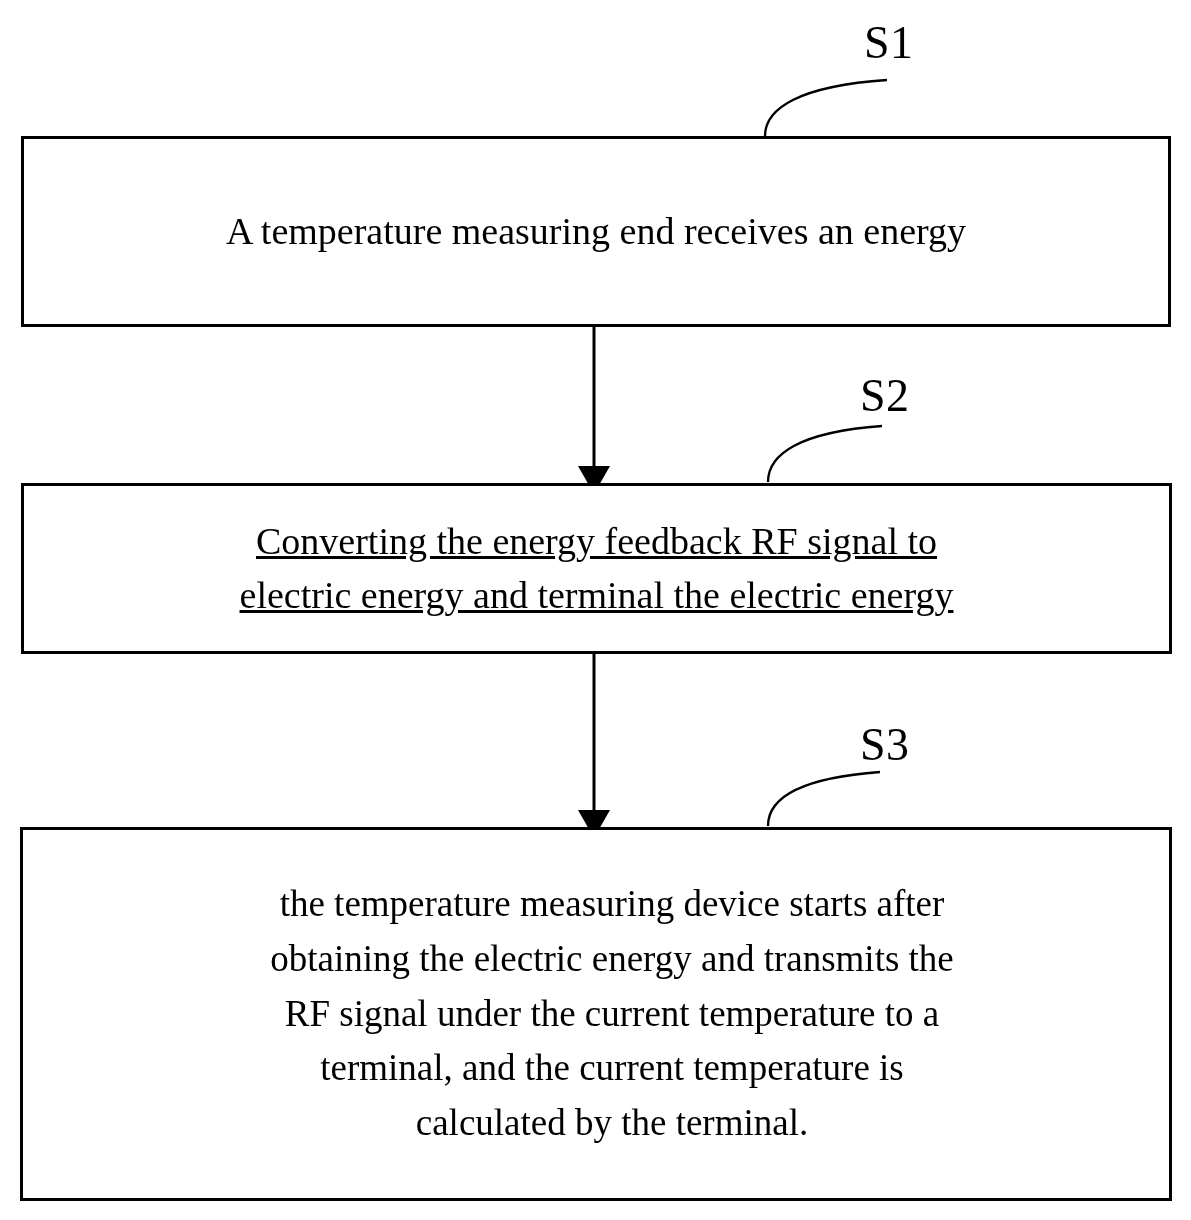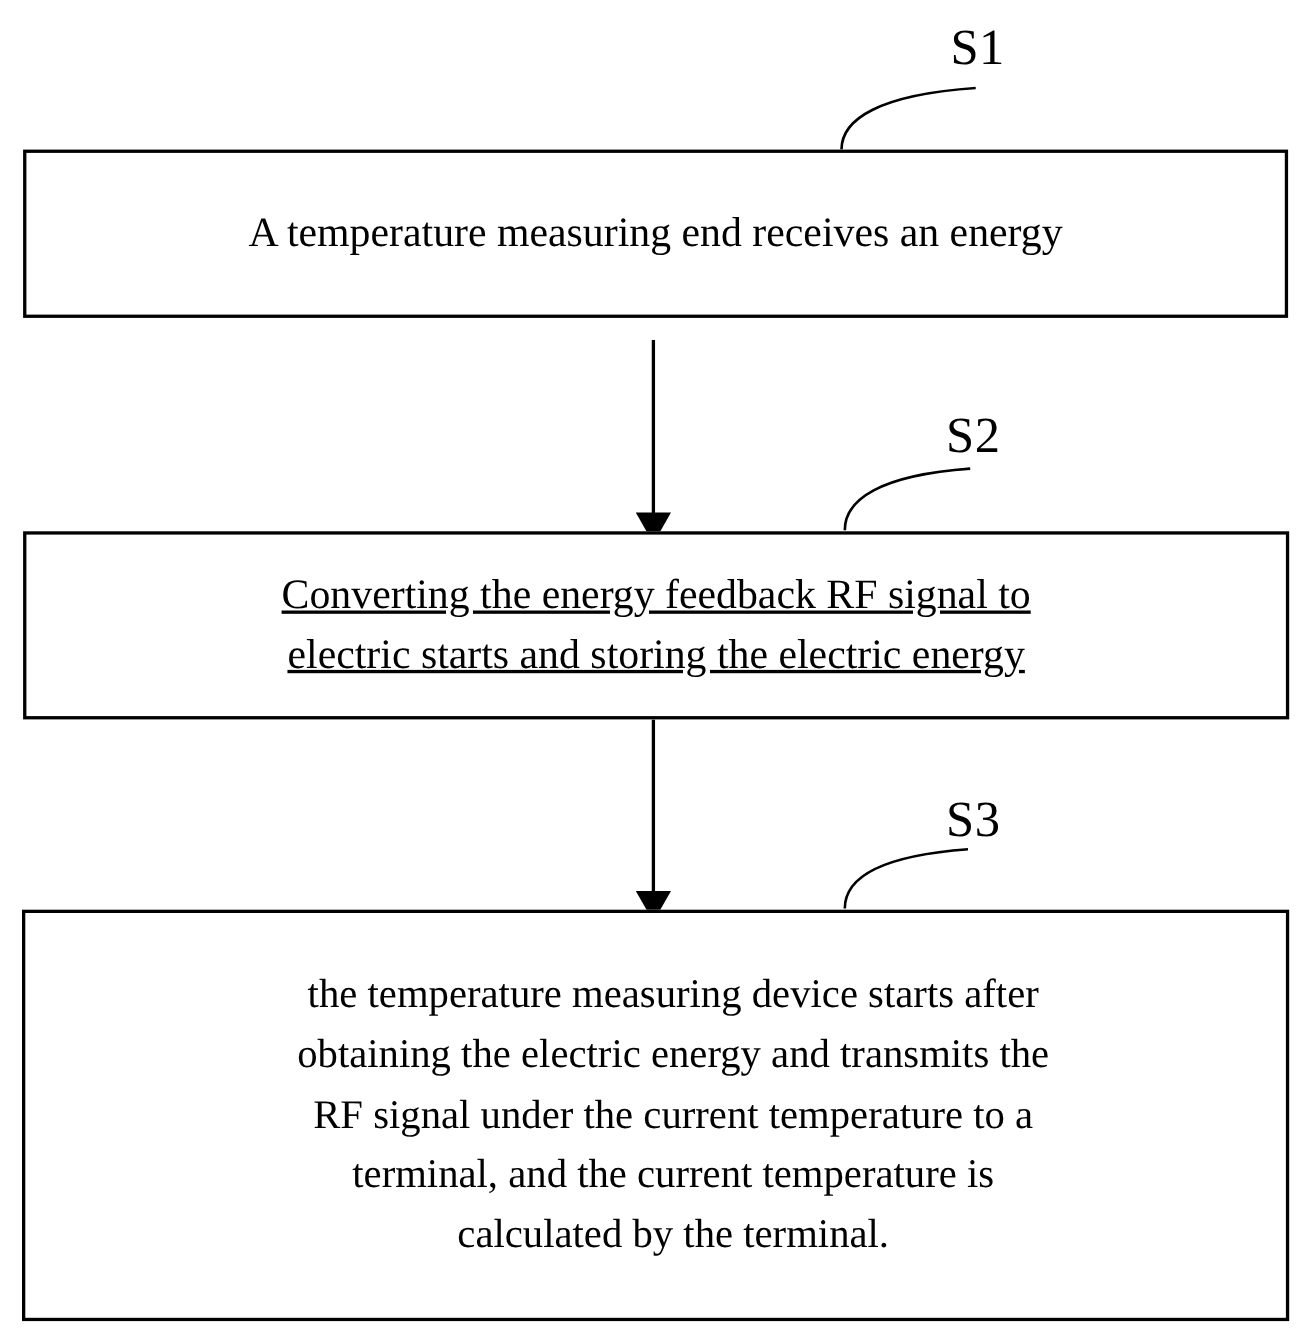--- a/index.html
+++ b/index.html
@@ -27,21 +27,21 @@
   }
   .flow-box .line {
     display: block;
     width: 100%;
     text-align: center;
     color: #000000;
     font-size: 37px;
     line-height: 1.42;
     white-space: nowrap;
   }
-  #box-1 { left: 21px;  top: 136px;  width: 1150px; height: 153px; }
+  #box-1 { left: 21px;  top: 136px;  width: 1150px; height: 191px; }
   #box-2 { left: 21px;  top: 483px;  width: 1151px; height: 171px; }
   #box-3 { left: 20px;  top: 827px;  width: 1152px; height: 374px; }
 
   #box-1 .line { font-size: 38px; }
   #box-2 .line { font-size: 38px; text-decoration: underline; }
   #box-3 .line { font-size: 37px; line-height: 1.48; padding-left: 32px; }
 
   .step-label {
     position: absolute;
     color: #000000;
@@ -90,21 +90,21 @@
   <div class="step-label" id="label-s1">S1</div>
   <div class="step-label" id="label-s2">S2</div>
   <div class="step-label" id="label-s3">S3</div>
 
   <div class="flow-box" id="box-1">
     <span class="line">A temperature measuring end receives an energy</span>
   </div>
 
   <div class="flow-box" id="box-2">
     <span class="line">Converting the energy feedback RF signal to</span>
-    <span class="line">electric starts and storing the electric energy</span>
+    <span class="line">electric energy and terminal the electric energy</span>
   </div>
 
   <div class="flow-box" id="box-3">
     <span class="line">the temperature measuring device starts after</span>
     <span class="line">obtaining the electric energy and transmits the</span>
     <span class="line">RF signal under the current temperature to a</span>
     <span class="line">terminal, and the current temperature is</span>
     <span class="line">calculated by the terminal.</span>
   </div>
 

